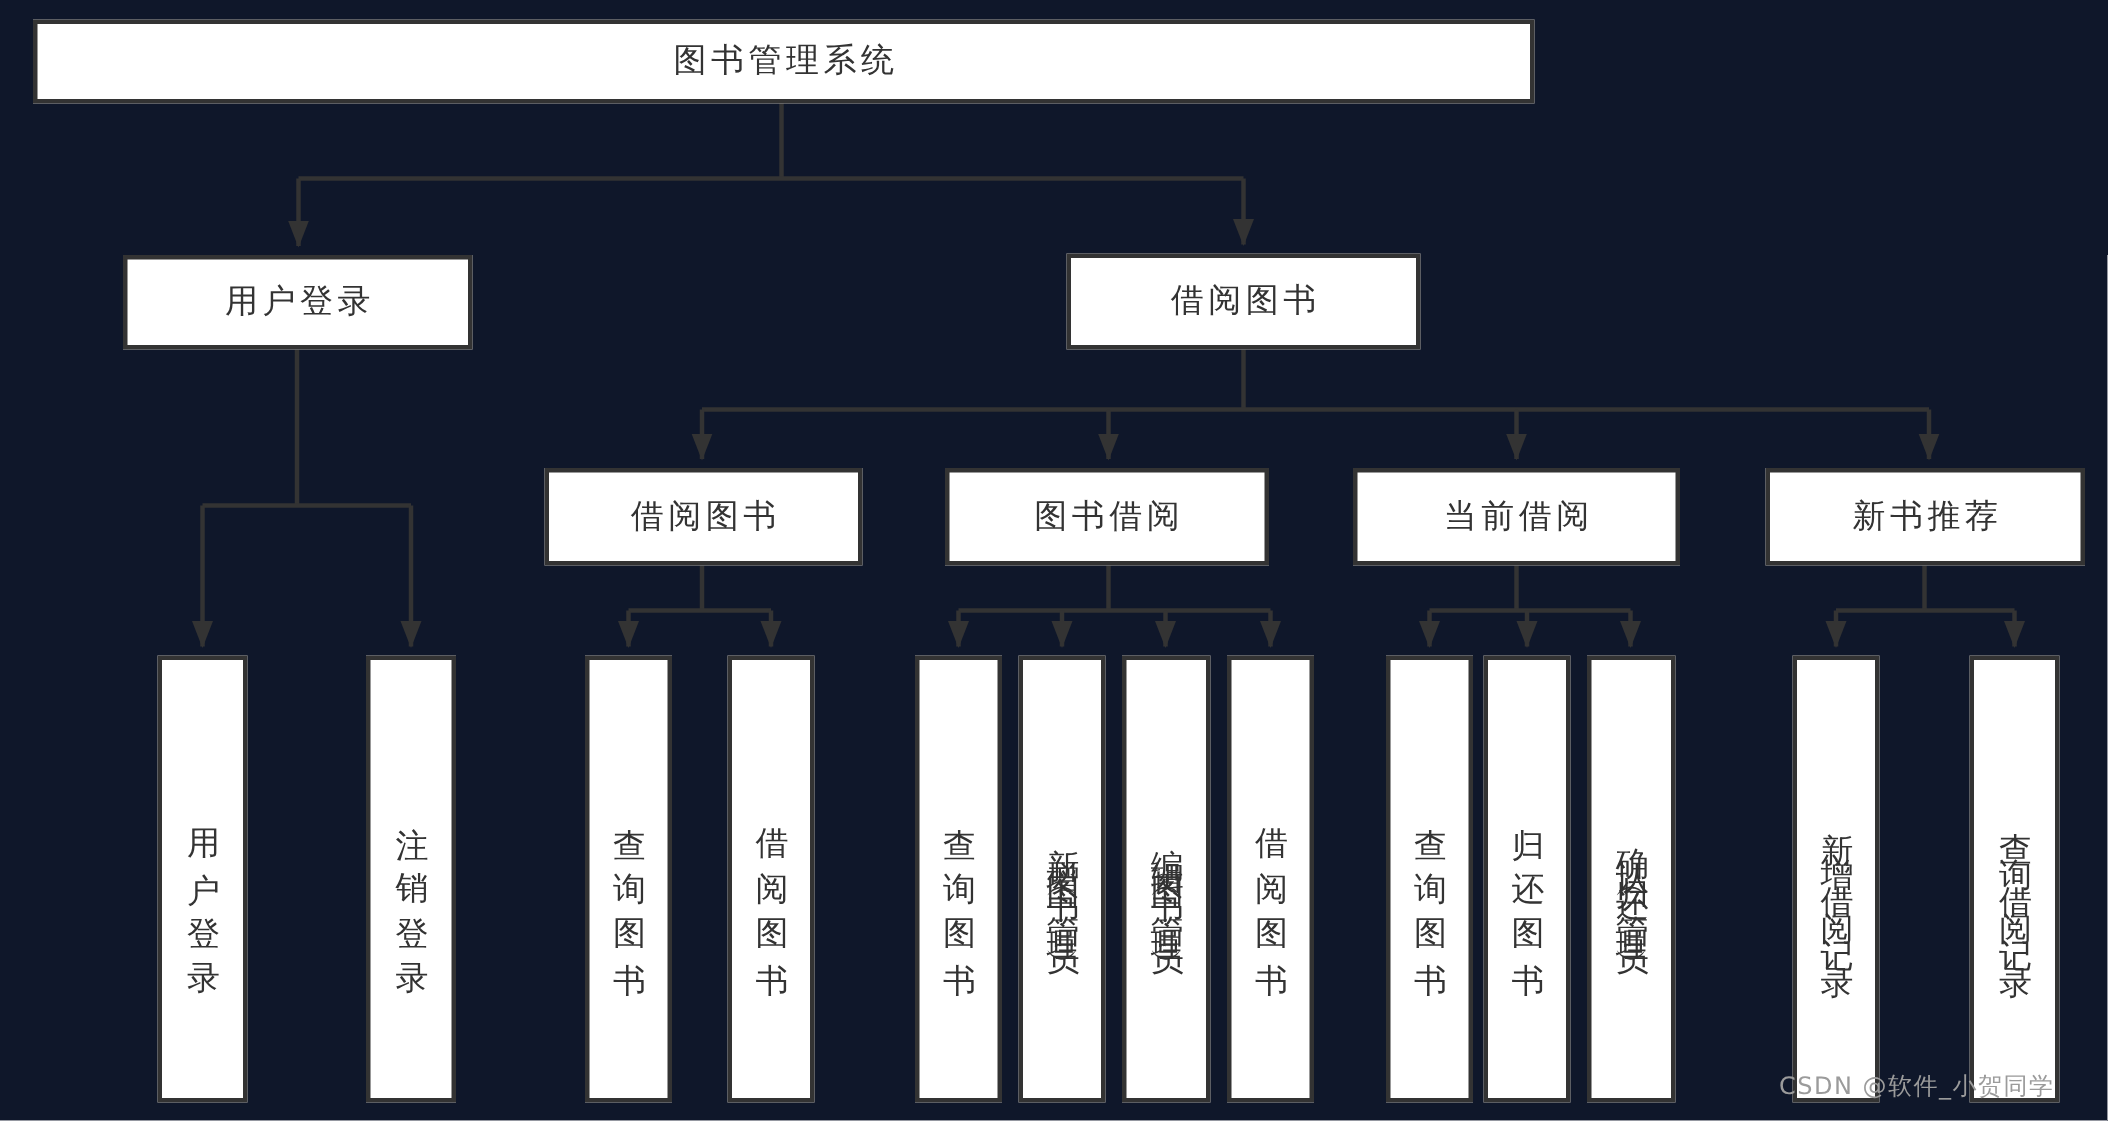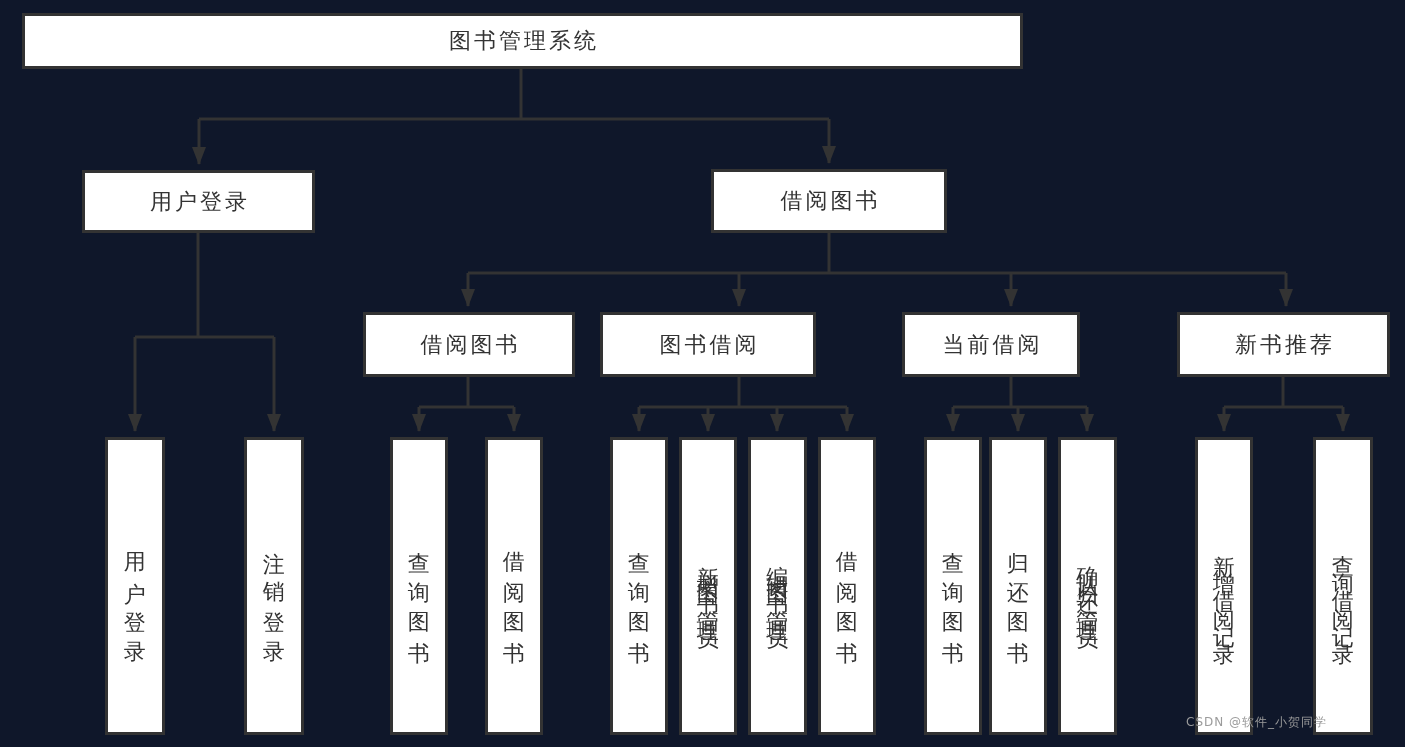--- a/index.html
+++ b/index.html
@@ -33,21 +33,21 @@
   }
   .node.v span { white-space: nowrap; }
   .node.v span.ls4 { letter-spacing: 30px; padding-top: 15px; }
   .node.v span.ls6 { letter-spacing: 18px; padding-top: 9px; }
   .node.v span.ls9 { letter-spacing: 9px;  padding-top: 5px; }
   .watermark {
     position: absolute;
     left: 1186px;
     top: 714px;
     z-index: 3;
-    font-size: 12px;
+    font-size: 16px;
     letter-spacing: 1px;
     color: #9b9b9b;
     white-space: nowrap;
   }
 </style>
 </head>
 <body>
 
 <div class="stage">
 
@@ -115,24 +115,24 @@
   <div class="node h" style="left:82px; top:170px; width:233px; height:63px;">
     <span>用户登录</span>
   </div>
   <div class="node h" style="left:711px; top:169px; width:236px; height:64px;">
     <span>借阅图书</span>
   </div>
 
   <div class="node h" style="left:363px; top:312px; width:212px; height:65px;">
     <span>借阅图书</span>
   </div>
-  <div class="node h" style="left:600px; top:312px; width:216px; height:65px;text-align:right;">
+  <div class="node h" style="left:630px; top:312px; width:216px; height:65px;text-align:right;">
     <span>图书借阅</span>
   </div>
-  <div class="node h" style="left:902px; top:312px; width:178px; height:65px;">
+  <div class="node h" style="left:902px; top:312px; width:218px; height:65px;">
     <span>当前借阅</span>
   </div>
   <div class="node h" style="left:1177px; top:312px; width:213px; height:65px;">
     <span>新书推荐</span>
   </div>
 
   <div class="node v" style="left:105px; top:437px; width:60px; height:298px;">
     <span class="ls4">用户登录</span>
   </div>
   <div class="node v" style="left:244px; top:437px; width:60px; height:298px;">

